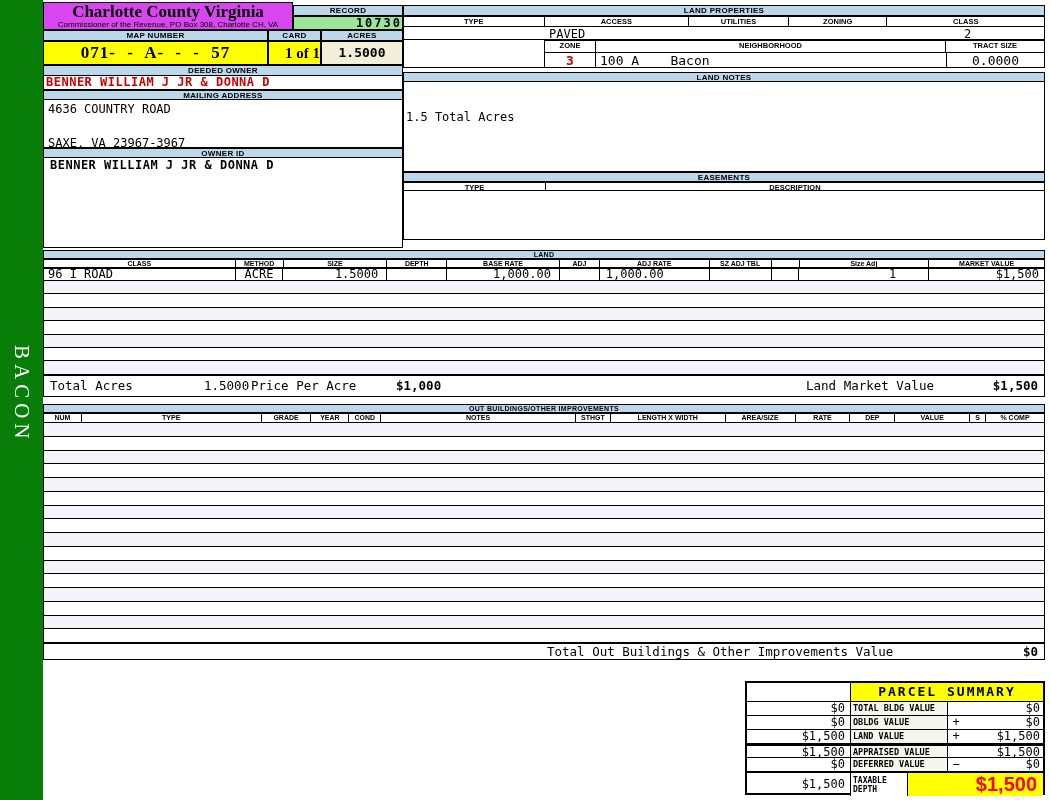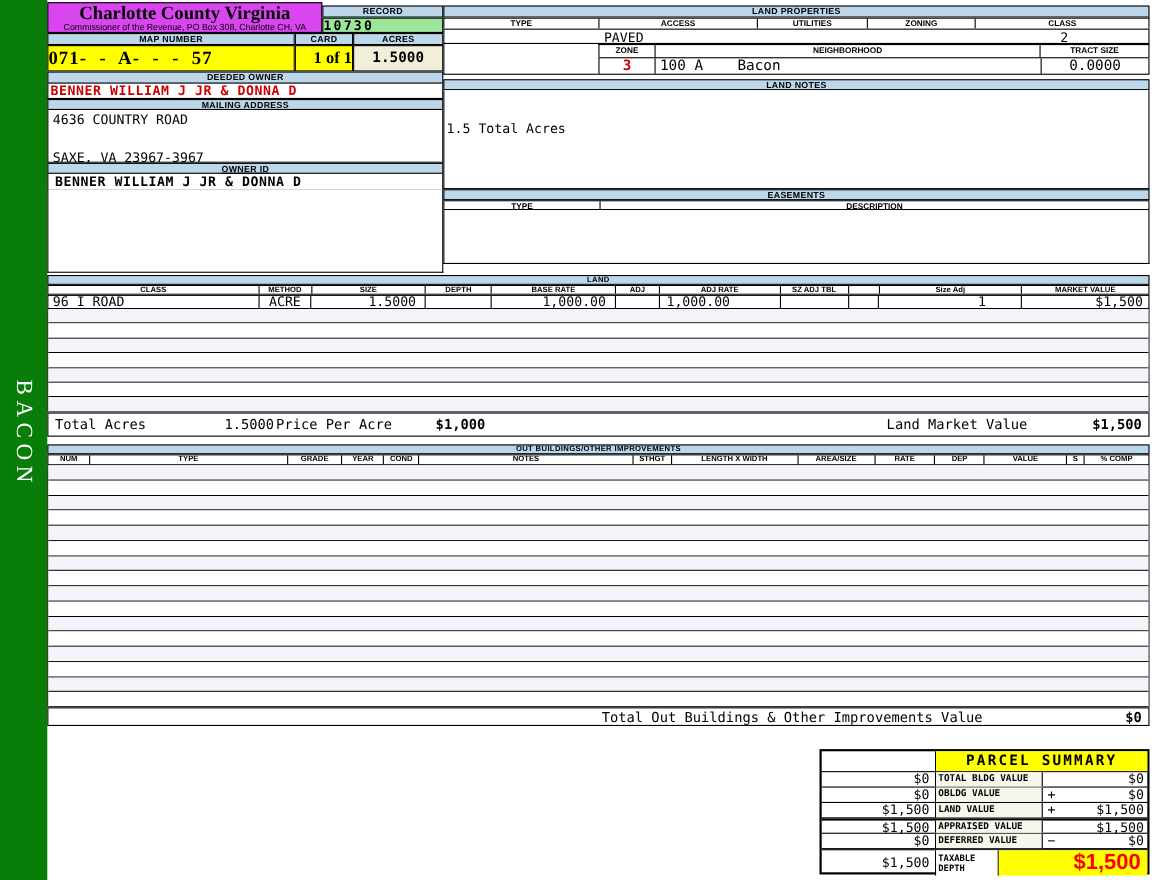--- a/index.html
+++ b/index.html
@@ -16,26 +16,26 @@
   .green-strip { left:0; top:0; width:43px; height:800px; background:#087E08; }
   .vertical-label { position:absolute; top:345px; left:9px; color:#fff;
       font-family:"Liberation Serif",serif; font-size:21px; letter-spacing:5px;
       writing-mode:vertical-rl; }
   
   .titlebox { left:43px; top:2px; width:250px; height:28px; border:1px solid #000; background:#d946ef; text-align:center; }
   .county { font-size:17px; font-weight:bold; line-height:18px; }
   .subtitle { font-size:8px; line-height:8px; }
   .recordhdr { left:293px; top:5px; width:110px; height:11px; }
   .recordval { left:293px; top:16px; width:110px; height:14px; background:#9CE69C; border:1px solid #000;
-               font-weight:bold; font-size:12px; text-align:left; line-height:13px; letter-spacing:2px; }
+               font-weight:bold; font-size:12px; text-align:right; line-height:13px; letter-spacing:2px; }
   .maphdr { left:43px; top:30px; width:225px; height:11px; }
   .cardhdr { left:268px; top:30px; width:53px; height:11px; }
   .acreshdr { left:321px; top:30px; width:82px; height:11px; }
   .mapval { left:43px; top:41px; width:225px; height:24px; background:#FFFF00; border:1px solid #000;
-            font-size:17px; font-weight:bold; line-height:22px; word-spacing:6px; letter-spacing:1px; }
+            font-size:17px; font-weight:bold; text-align:center; line-height:22px; word-spacing:6px; letter-spacing:1px; }
   .cardval { left:268px; top:41px; width:53px; height:24px; background:#FFFF00; border:1px solid #000;
              font-size:15px; font-weight:bold; text-align:right; line-height:22px; }
   .acresval { left:321px; top:41px; width:82px; height:24px; background:#F2EEDA; border:1px solid #000;
               font-size:13px; font-weight:bold; text-align:center; line-height:22px; }
   .ownerbar1 { left:43px; top:65px; width:360px; height:11px; }
   .ownername { left:43px; top:76px; width:360px; height:14px; border:1px solid #000; border-top:none;
                color:#CC0000; font-weight:bold; font-size:12px; line-height:13px; padding-left:2px; letter-spacing:.5px; }
   .mailbar { left:43px; top:90px; width:360px; height:10px; }
   .addrbox { left:43px; top:100px; width:360px; height:48px; border:1px solid #000; border-top:none;
              font-size:12px; padding:2px 0 0 4px; }

